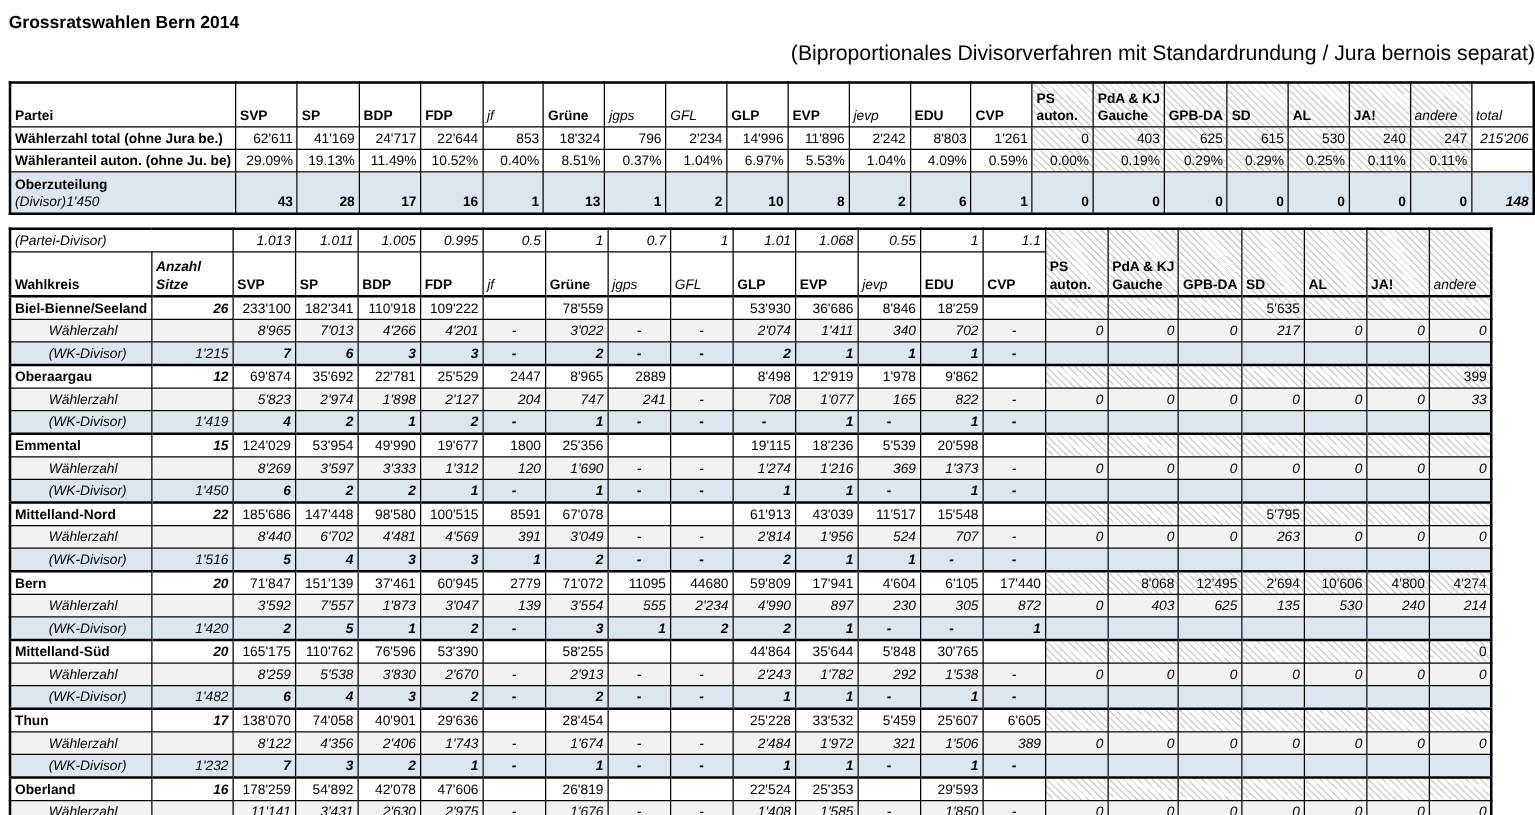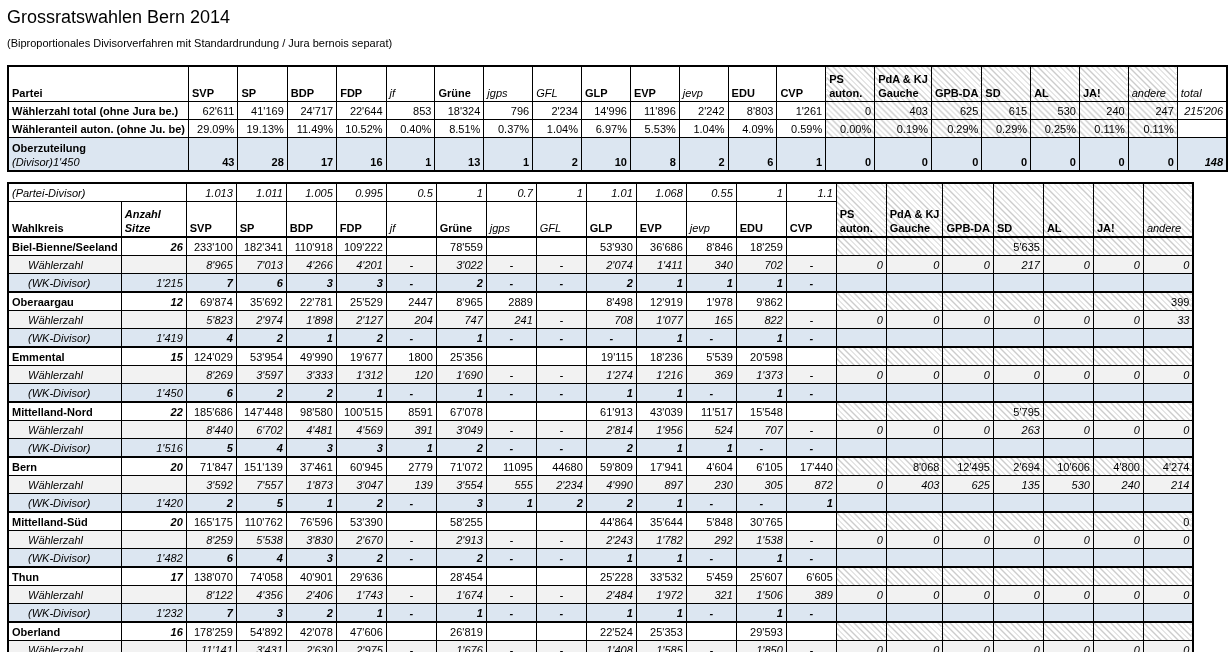--- a/index.html
+++ b/index.html
@@ -1,30 +1,30 @@
 <!DOCTYPE html>
 <html><head>
 <meta charset="utf-8">
 <style>
   html,body{margin:0;padding:0;background:#fff;}
   body{width:1228px;height:652px;font-family:"Liberation Sans",sans-serif;color:#000;overflow:hidden;}
   .page{padding:8px 0 0 7px;}
-  .title{font-size:18px;font-weight:normal;line-height:18px;}
-  .subtitle{font-size:11px;line-height:18px;margin-top:8px;}
+  .title{font-size:14px;font-weight:bold;line-height:18px;}
+  .subtitle{font-size:17px;line-height:18px;margin-top:8px;text-align:right;}
   table{border-collapse:collapse;table-layout:fixed;border:2px solid #000;}
   #t1{margin-top:13px;}
   #t2{margin-top:10px;}
   td{border:1px solid #000;height:16px;line-height:14px;font-size:11px;padding:0 3px 1px 3px;
      vertical-align:bottom;overflow:hidden;white-space:nowrap;background:#fff;}
   .num{text-align:right;}
   .dash{text-align:center;}
   .lbl{text-align:left;}
   .b{font-weight:bold;}
   .i{font-style:italic;}
-  .ind{padding-left:19px;}
+  .ind{padding-left:30px;}
   tr.bgg>td{background:#f2f2f2;}
   tr.bgb>td{background:#dce6f1;}
   td.hz{background-image:repeating-linear-gradient(45deg,rgba(110,110,110,0.35) 0px,rgba(110,110,110,0.35) 1px,transparent 1px,transparent 4px);}
   tr.hdr>td{height:33px;}
   tr.oz>td{height:31px;margin-top:48px;}
   tr.thick>td{border-top:2px solid #000;}
   .spread{display:flex;justify-content:flex-start;}
 </style>
 </head>
 <body>

